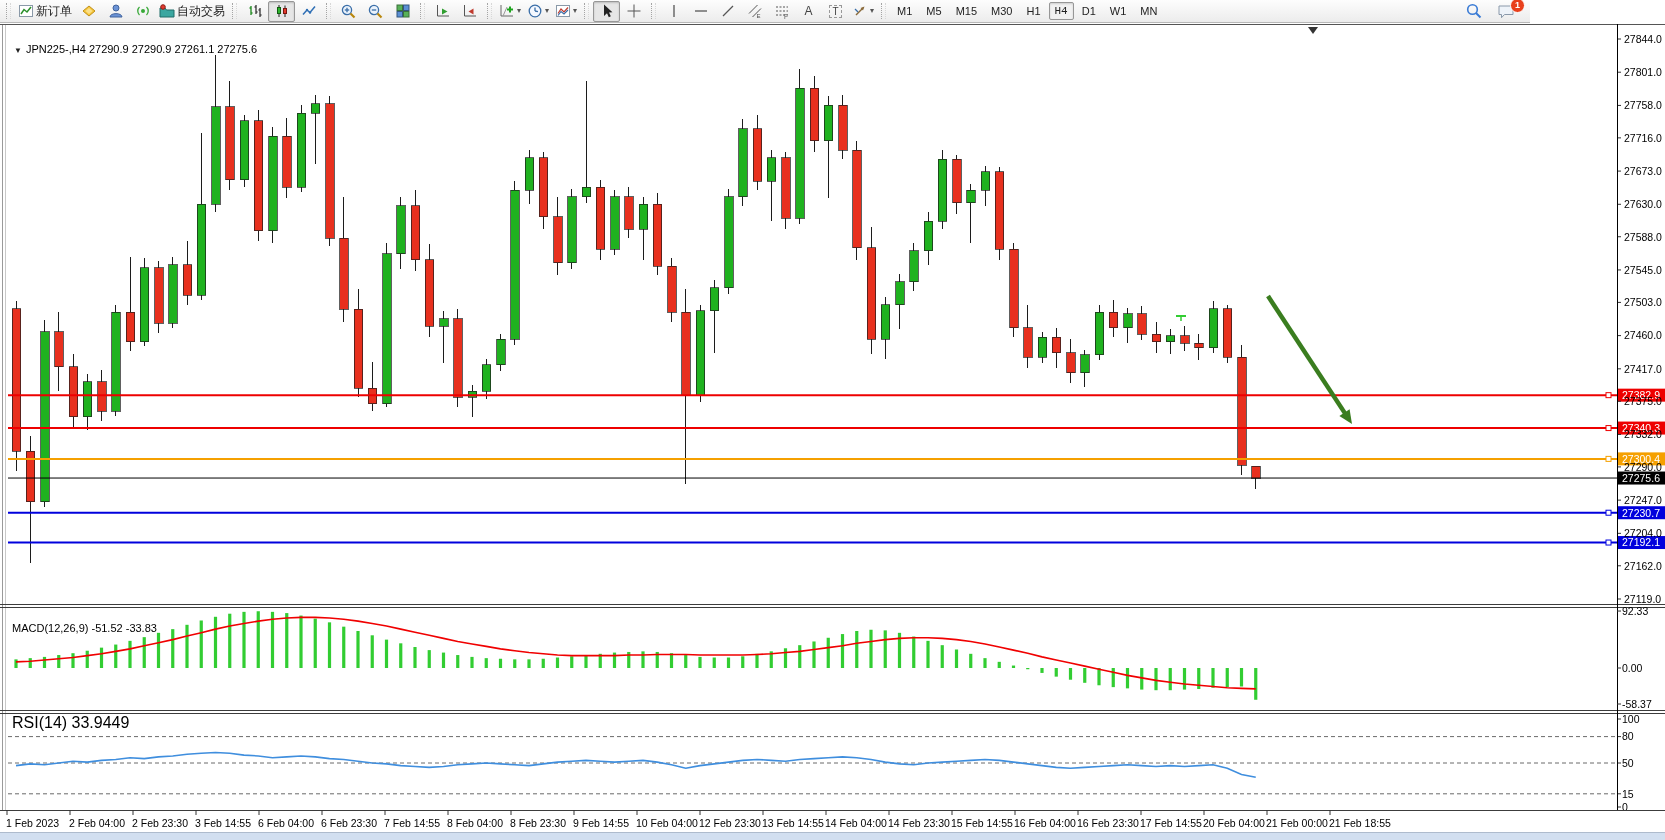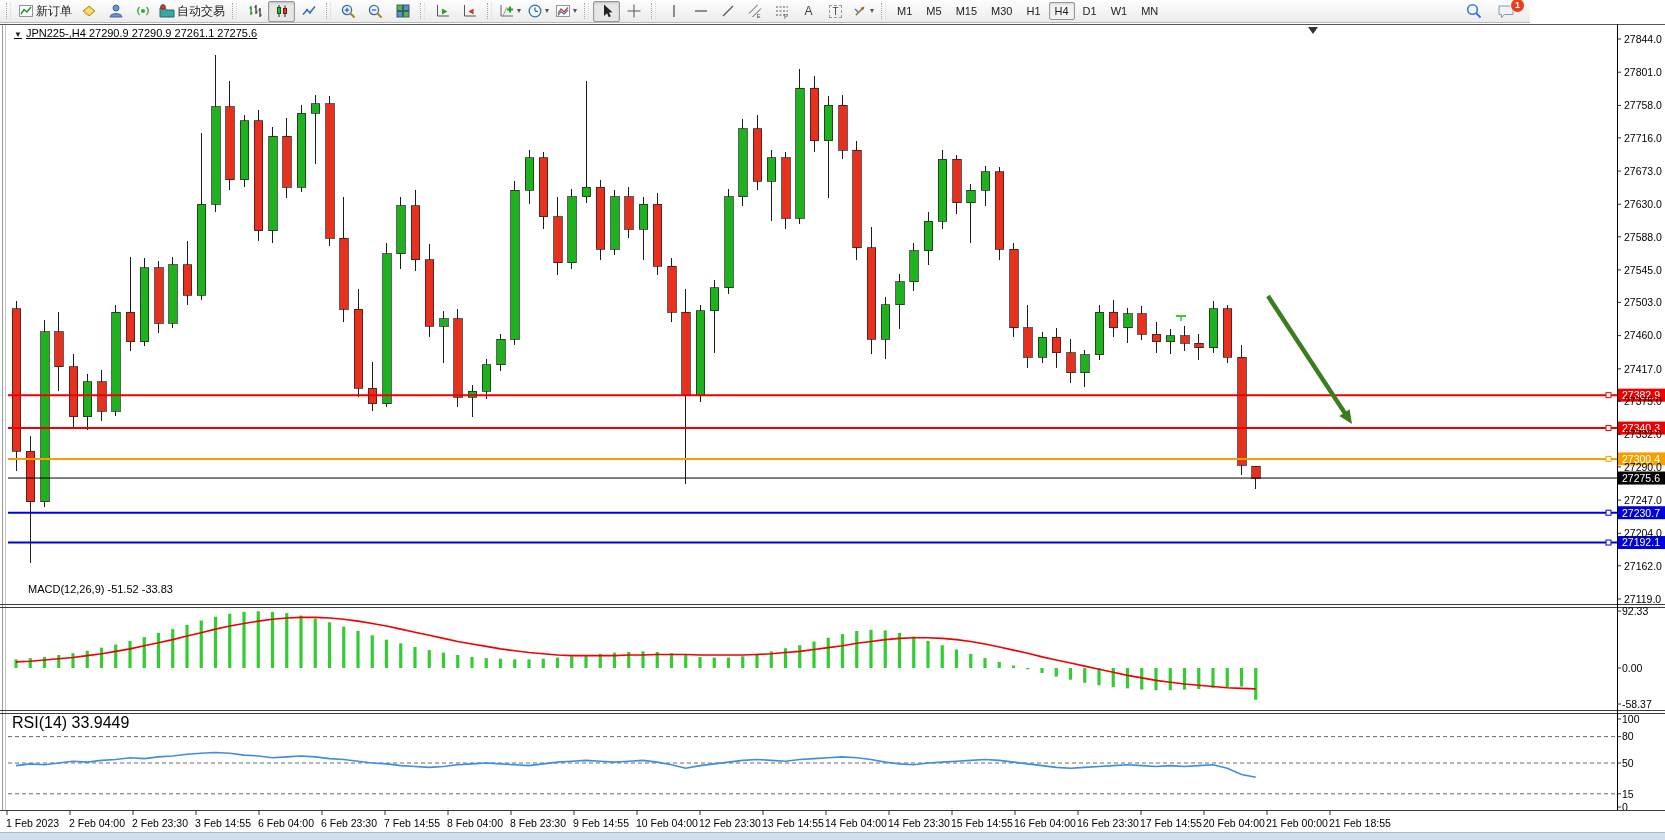--- a/index.html
+++ b/index.html
@@ -10,32 +10,32 @@
            background:linear-gradient(#fdfdfd,#ececec);border-bottom:1px solid #b8b8b8;
            display:flex;align-items:center;padding-left:2px;box-sizing:border-box;}
   .tbtn{height:19px;min-width:21px;display:flex;align-items:center;justify-content:center;
         padding:0 2px;border:1px solid transparent;border-radius:2px;gap:2px;color:#333;}
   .tbtn.pressed{border:1px solid #979797;background:#e6e6e6;box-shadow:inset 0 1px 2px rgba(0,0,0,.18);}
   .tbtn .lab{font-size:12px;color:#222;white-space:nowrap;}
   .grip{width:3px;height:16px;margin:0 4px;border-left:1px dotted #a5a5a5;border-right:1px dotted #d8d8d8;}
   .caret{font-size:8px;color:#555;line-height:1;}
   .glyph{font-size:12px;color:#444;line-height:1;}
   .tf-btn{font-size:11px;color:#222;padding:2px 5px;margin:0 1px;border:1px solid transparent;border-radius:2px;}
-  .tf-btn.active{border:1px solid #979797;background:#f2f2f2;box-shadow:inset 0 1px 2px rgba(0,0,0,.15);}
+  .tf-btn.active{border:1px solid #979797;background:#f2f2f2;box-shadow:inset 0 1px 2px rgba(0,0,0,.15);font-family:Liberation Mono, monospace;}
   .toolbar-right{margin-left:auto;display:flex;align-items:center;gap:6px;padding-right:10px;}
   .chat-wrap{position:relative;}
   .badge{position:absolute;top:-4px;right:-6px;width:13px;height:13px;border-radius:50%;
          background:#e8401c;color:#fff;font-size:9px;display:flex;align-items:center;justify-content:center;
          border:1px solid #fff;font-weight:bold;}
   .dashedT{font-size:10px;color:#444;border:1px dashed #999;padding:0 2px;line-height:11px;}
   
   .overlay{position:absolute;color:#000;white-space:nowrap;z-index:5;}
-  .chart-title{left:14px;top:27px;font-size:11px;text-decoration:underline;}
+  .chart-title{left:14px;top:43px;font-size:11px;}
   .chart-title .tri{font-size:8px;margin-right:4px;color:#222;}
-  .macd-label{left:12px;top:583px;font-size:11px;margin-left:16px;}
+  .macd-label{left:12px;top:622px;font-size:11px;}
   .rsi-label{left:12px;top:714px;font-size:16px;}
   .bottom-strip{position:absolute;left:0;top:832px;width:1665px;height:8px;background:#d2dff0;border-top:1px solid #aebbcd;}
   svg text{font-family:"Liberation Sans",sans-serif;}
 </style>
 </head>
 <body>
 
 <div class="screen">
 
   <div class="toolbar">

